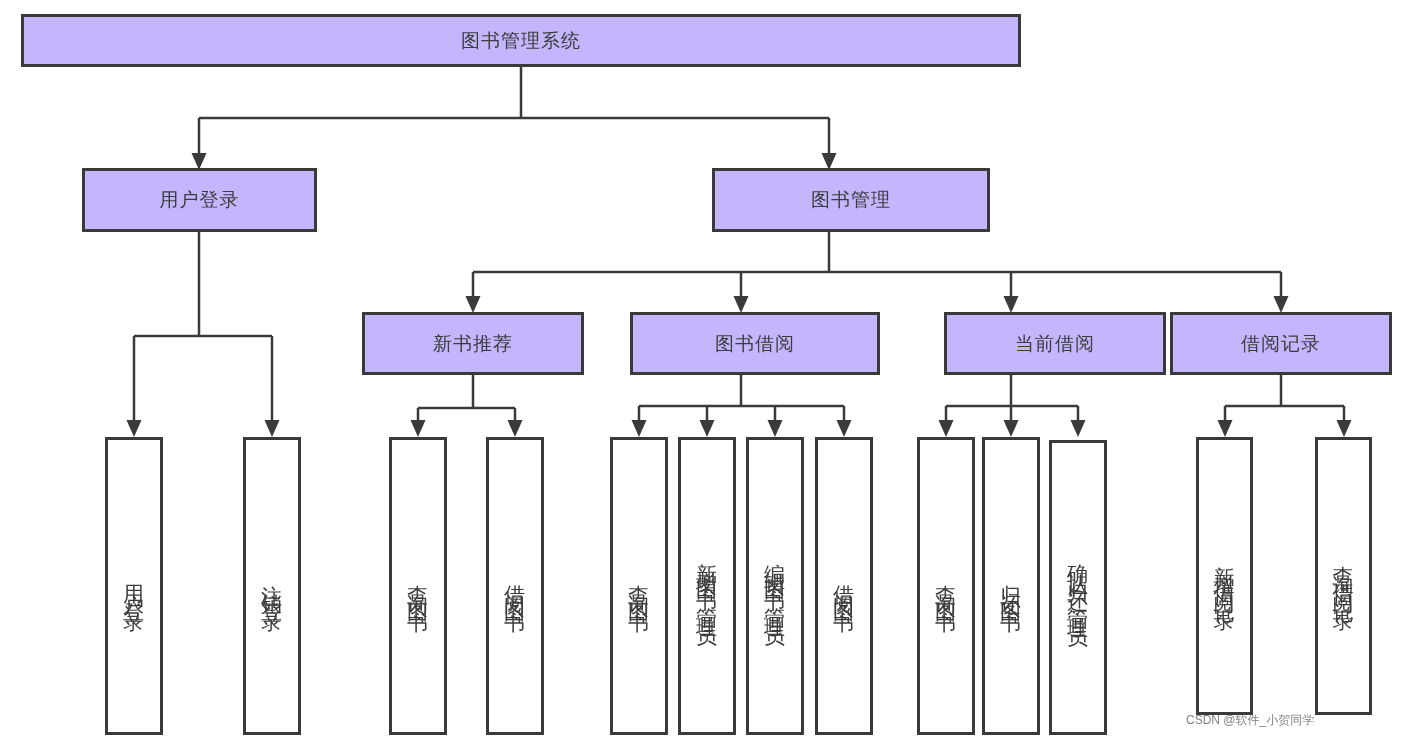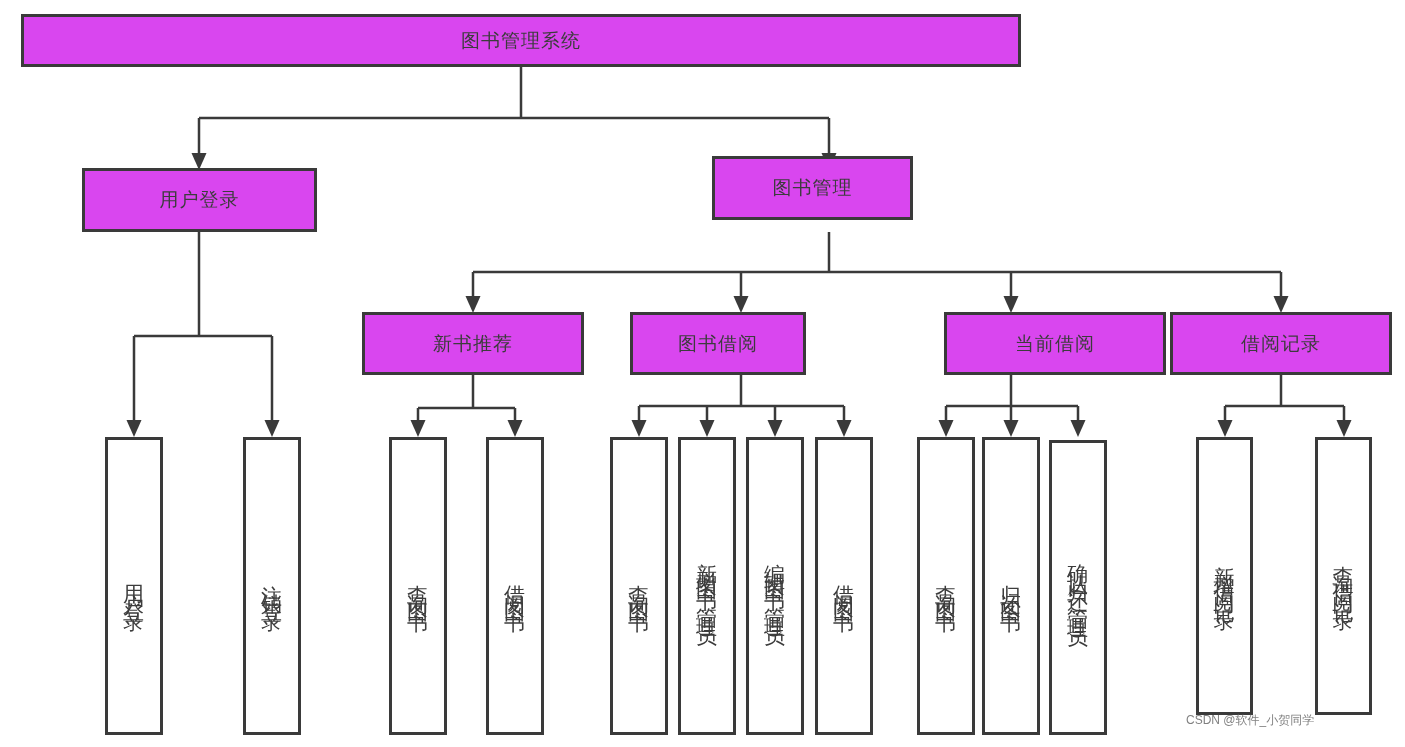--- a/index.html
+++ b/index.html
@@ -12,21 +12,21 @@
     overflow: hidden;
   }
   .connectors {
     position: absolute;
     left: 0; top: 0;
     width: 1405px; height: 747px;
     z-index: 0;
   }
   .hbox {
     position: absolute;
-    background: #d946ef;
+    background: #c4b5fd;
     border: 3px solid #3a3a3a;
     box-sizing: border-box;
     display: flex;
     align-items: center;
     justify-content: center;
     font-size: 19px;
     letter-spacing: 1px;
     color: #3c3c3c;
     z-index: 1;
   }
@@ -105,28 +105,28 @@
     </g>
   </svg>
 
   <div class="hbox" style="left:21px; top:14px; width:1000px; height:53px;">
     <span>图书管理系统</span>
   </div>
 
   <div class="hbox" style="left:82px; top:168px; width:235px; height:64px;">
     <span>用户登录</span>
   </div>
-  <div class="hbox" style="left:712px; top:156px; width:201px; height:64px;">
+  <div class="hbox" style="left:712px; top:168px; width:278px; height:64px;">
     <span>图书管理</span>
   </div>
 
   <div class="hbox" style="left:362px; top:312px; width:222px; height:63px;">
     <span>新书推荐</span>
   </div>
-  <div class="hbox" style="left:630px; top:312px; width:176px; height:63px;">
+  <div class="hbox" style="left:630px; top:312px; width:250px; height:63px;">
     <span>图书借阅</span>
   </div>
   <div class="hbox" style="left:900px; top:312px; width:222px; height:63px;margin-left:44px;">
     <span>当前借阅</span>
   </div>
   <div class="hbox" style="left:1170px; top:312px; width:222px; height:63px;align-items:center;">
     <span>借阅记录</span>
   </div>
 
   <div class="vbox" style="left:105px; top:437px; width:58px; height:298px;">

